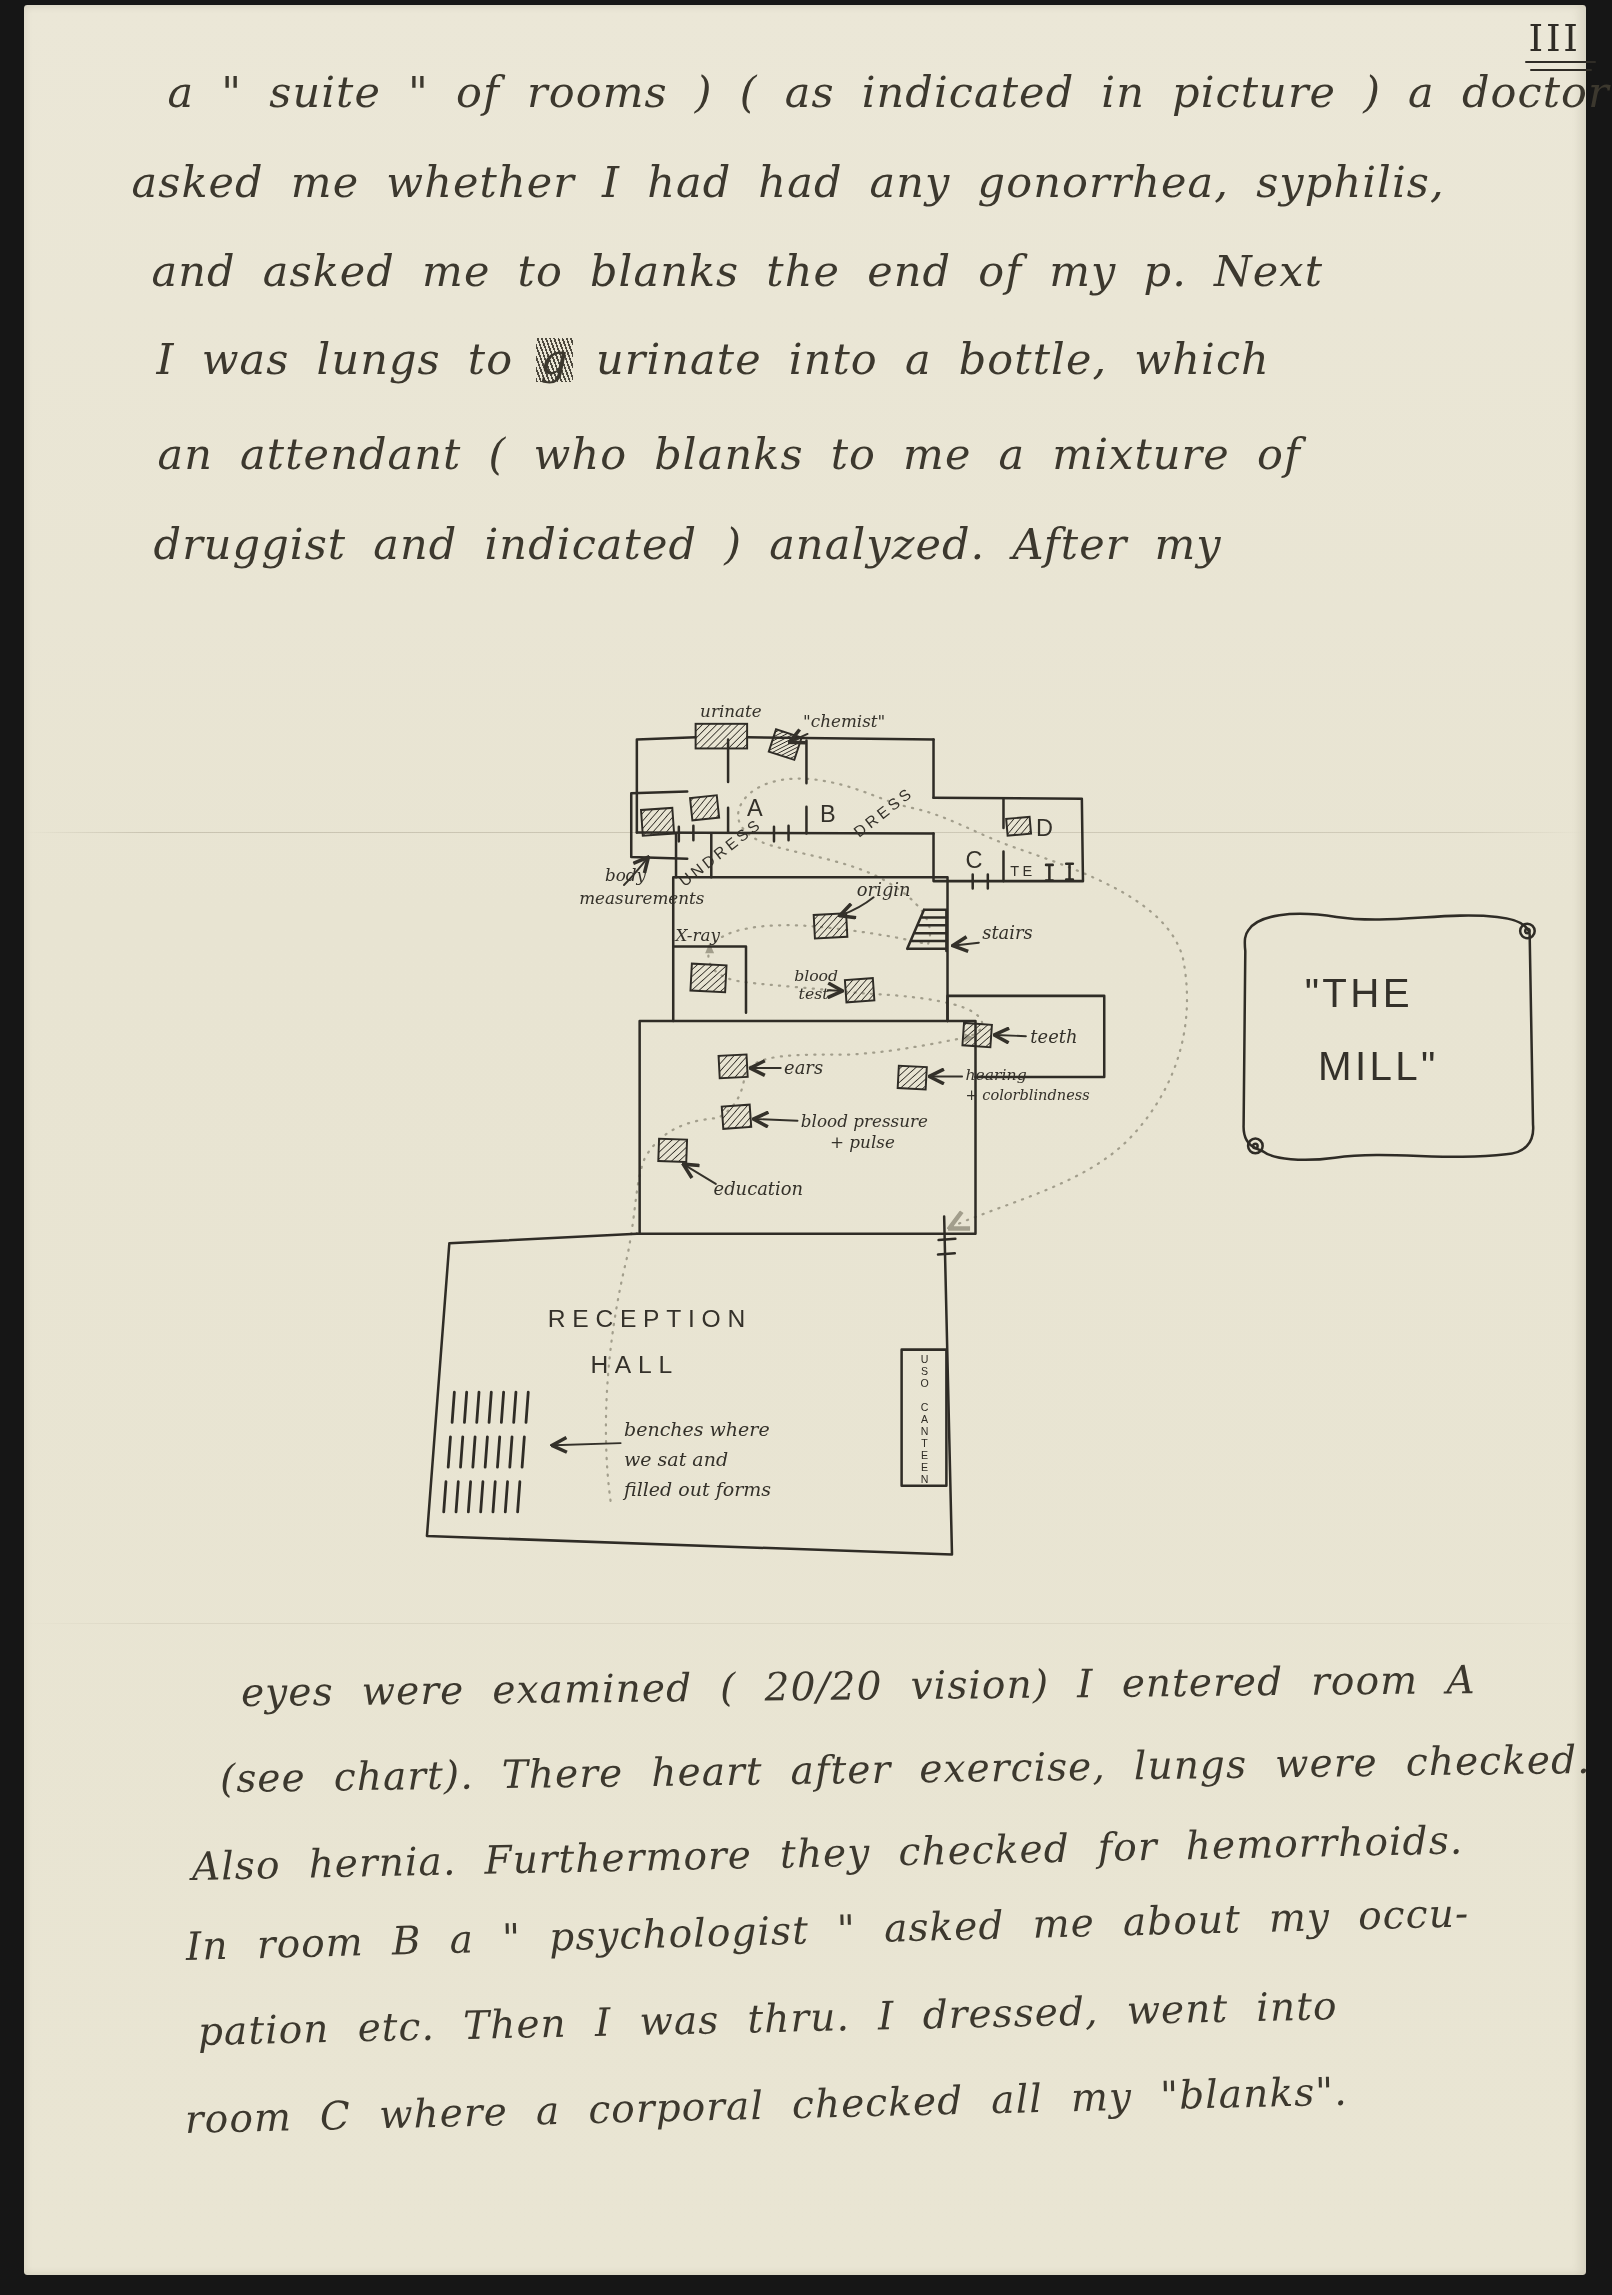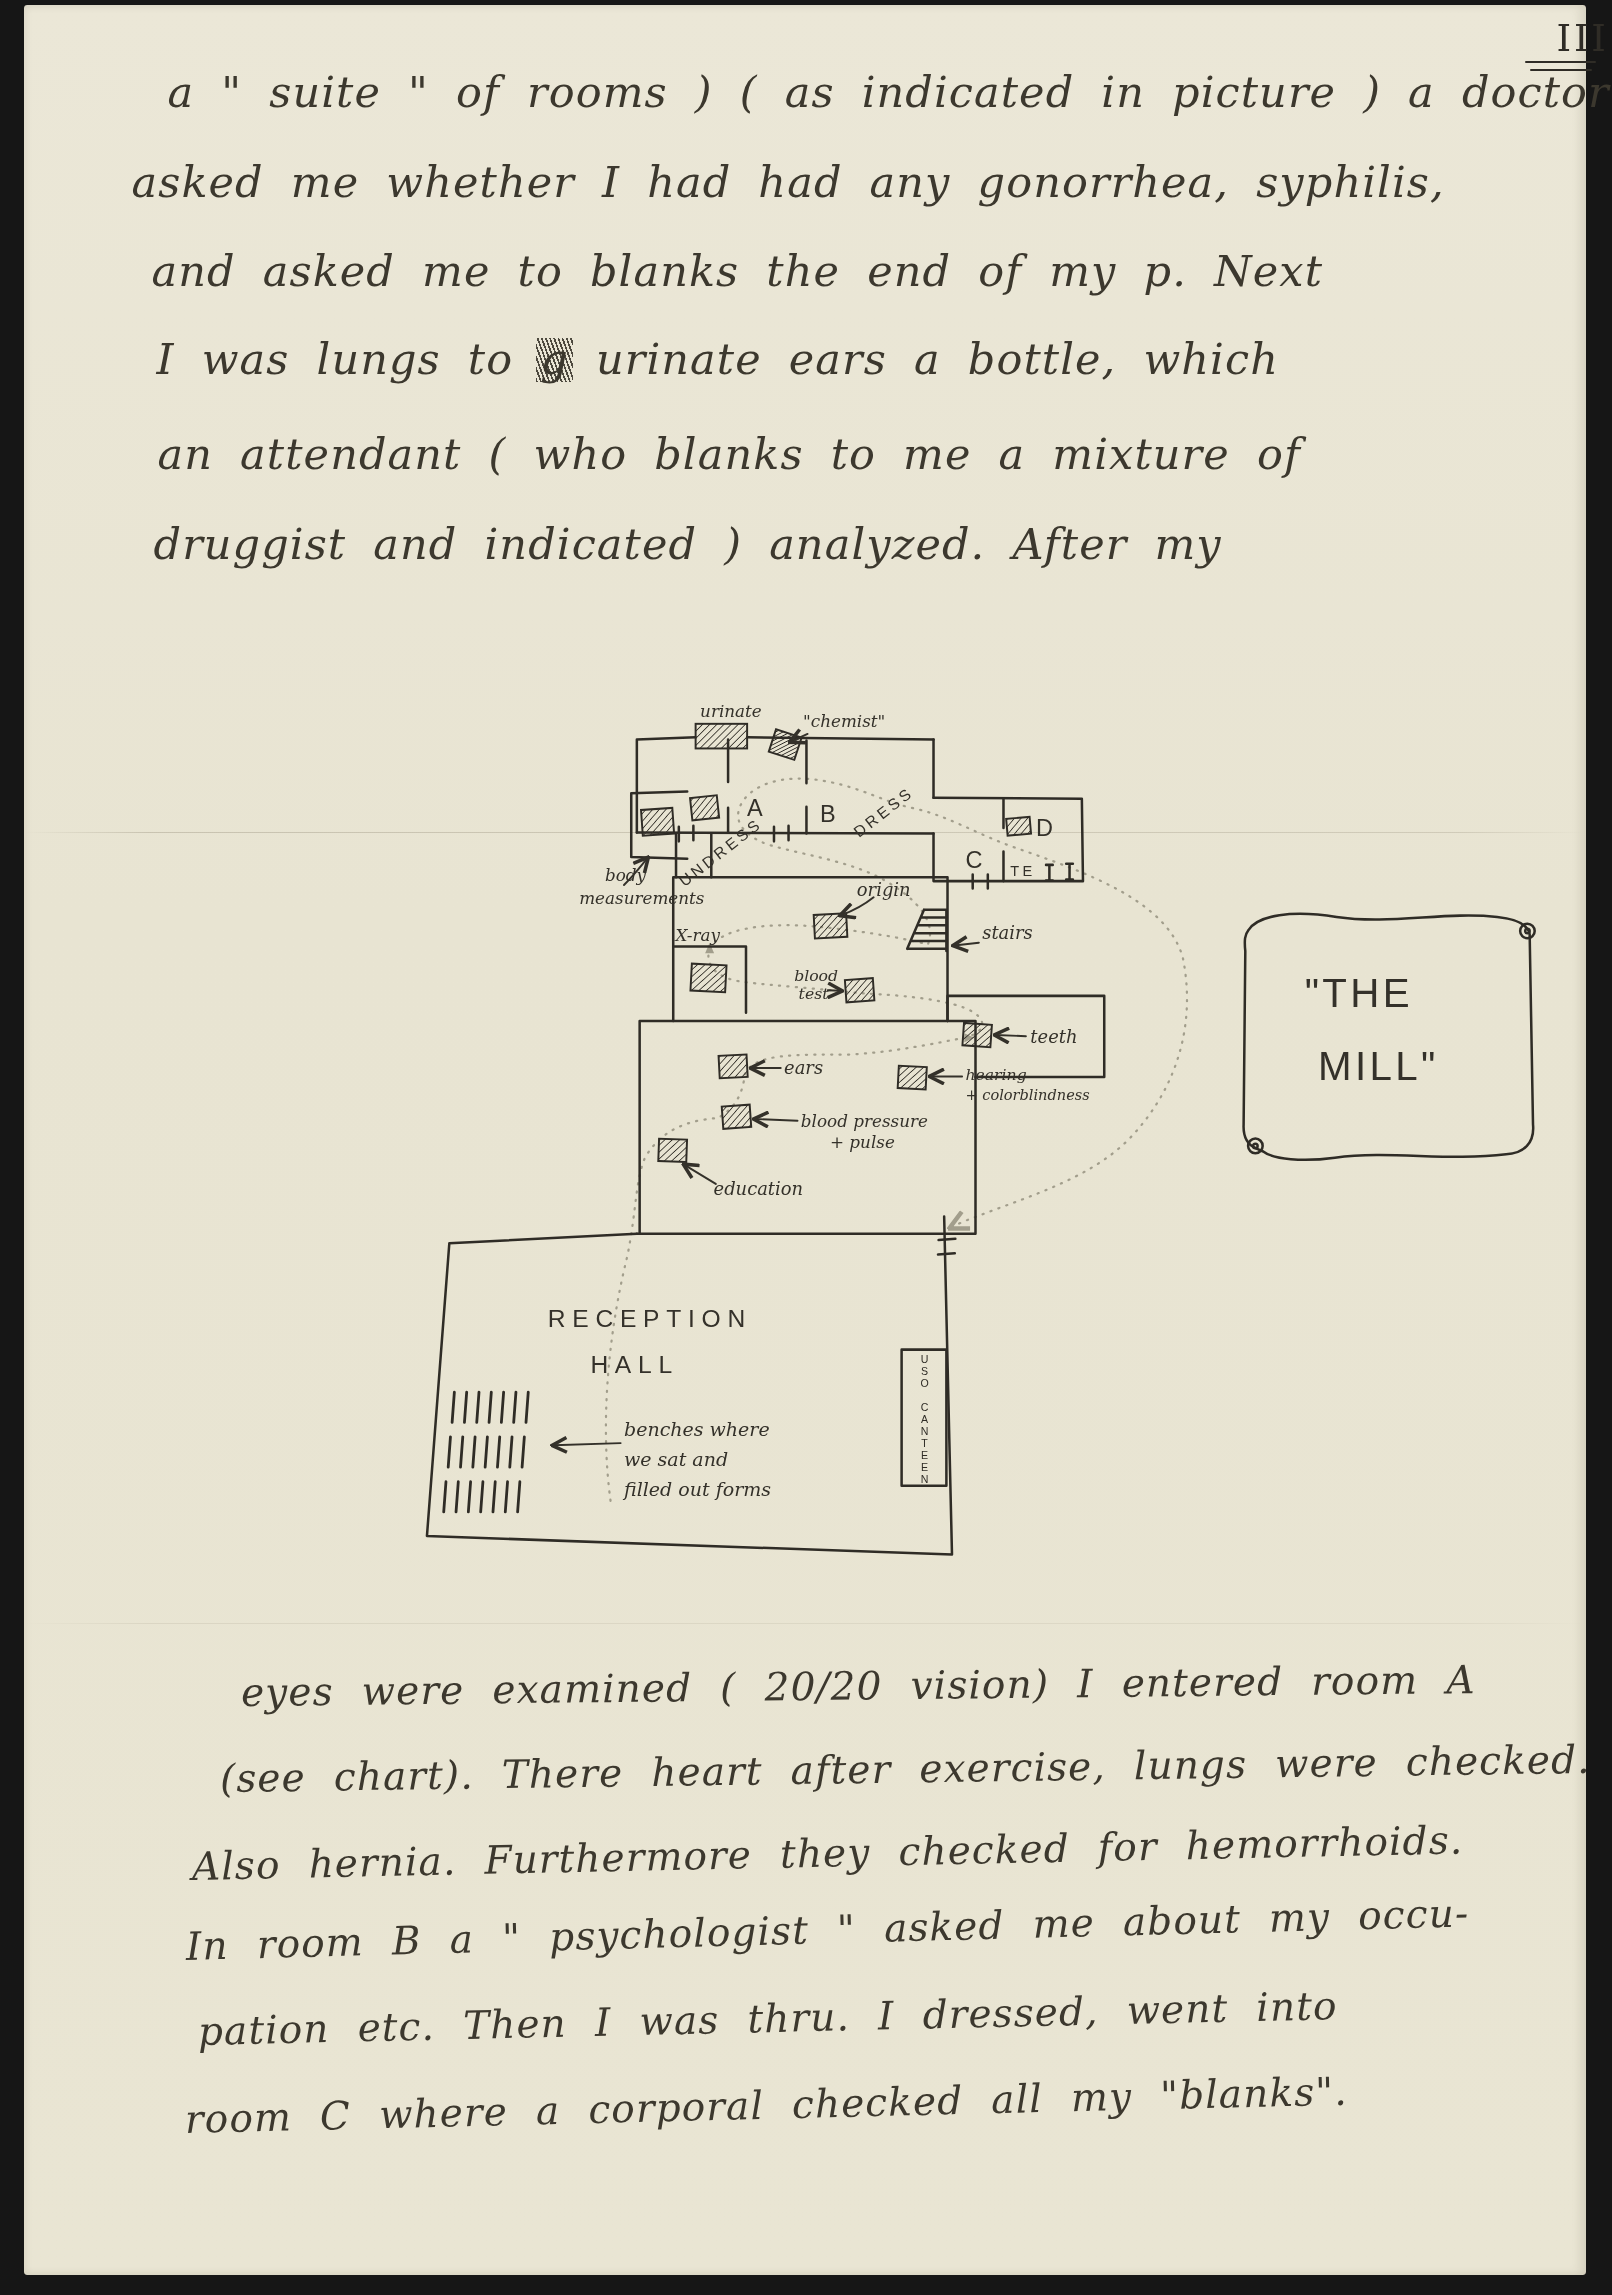--- a/index.html
+++ b/index.html
@@ -9,21 +9,21 @@
            background:linear-gradient(180deg,#ebe7d7 0%, #e8e4d2 40%, #e9e5d3 100%);
            box-shadow: inset -5.6px 0 10px rgba(60,50,30,.10), inset 2.8px 0 6.7px rgba(60,50,30,.06); }
   .crease { position:absolute; left:0; right:0; height:1.7px;
             background:linear-gradient(90deg, rgba(110,100,80,0), rgba(110,100,80,.26) 8%, rgba(110,100,80,.20) 92%, rgba(110,100,80,0)); }
   .hline { position:absolute; font-size:43px; letter-spacing:1.1px; word-spacing:12.3px; white-space:nowrap;
            font-style:italic; color:#3c382e; }
   .bline { font-size:39px; word-spacing:14.6px; transform-origin:left center; }
   .scribble { position:relative; display:inline-block; }
   .scribble::after { content:""; position:absolute; left:-4.5px; right:-4.5px; top:8%; bottom:4%;
            background:repeating-linear-gradient(70deg, #3c382e 0 1.7px, transparent 1.7px 3.9px); opacity:.9; }
-  .pagenum { position:absolute; left:1505px; top:12.3px; font-size:37px; letter-spacing:2.8px; color:#2f2c26;margin-left:28px; }
+  .pagenum { position:absolute; left:1505px; top:12.3px; font-size:37px; letter-spacing:2.8px; color:#2f2c26; }
   .pn-line { position:absolute; background:#2f2c26; height:2.2px; border-radius:1.1px; }
   .plan { position:absolute; left:358px; top:683px; width:1187px; height:918px; }
   .plan .wall { stroke:#2f2c26; stroke-width:4.5; fill:none; stroke-linecap:round; stroke-linejoin:round; }
   .plan text { fill:#34312a; }
   .plan .script { font-family:"DejaVu Serif", serif; font-style:italic; }
   .plan .caps { font-family:"Liberation Sans", sans-serif; letter-spacing:6px; }
   .hbox { fill:url(#hatch); stroke:#2f2c26; stroke-width:3.5; }
   .hbox2 { fill:url(#hatch2); stroke:#2f2c26; stroke-width:3.5; }
   .route { stroke:#a29e8c; stroke-width:4; fill:none; stroke-dasharray:2 13; stroke-linecap:round; }
   .arrow { stroke:#34312a; stroke-width:3.5; fill:none; stroke-linecap:round; }
@@ -47,21 +47,21 @@
     <div class="pn-line" style="left:1501px; top:56px; width:71px;"></div>
     <div class="pn-line" style="left:1506px; top:64px; width:62px;"></div>
 
     <div>
       <div class="hline" style="left:144px; top:62px"><span>a " suite " of rooms ) ( as indicated in picture ) a doctor</span></div>
       <div class="hline" style="left:108px; top:152px"><span>asked me whether I had had any gonorrhea, syphilis,</span></div>
       <div class="hline" style="left:128px; top:241px"><span>and asked me to blanks the end of my p.   Next</span></div>
       <div class="hline" style="left:133px; top:329px">
         <span>I was lungs to</span>
         <span class="scribble">g</span>
-        <span>urinate ears a bottle, which</span>
+        <span>urinate into a bottle, which</span>
       </div>
       <div class="hline" style="left:134px; top:424px"><span>an attendant ( who blanks to me a mixture of</span></div>
       <div class="hline" style="left:130px; top:514px"><span>druggist and indicated ) analyzed.   After my</span></div>
     </div>
 
     <svg class="plan" viewBox="0 0 2120 1640">
       <defs>
         <pattern id="hatch" patternUnits="userSpaceOnUse" width="9" height="9" patternTransform="rotate(45)">
           <line x1="0" y1="0" x2="0" y2="9" stroke="#34312a" stroke-width="3"></line>
         </pattern>

